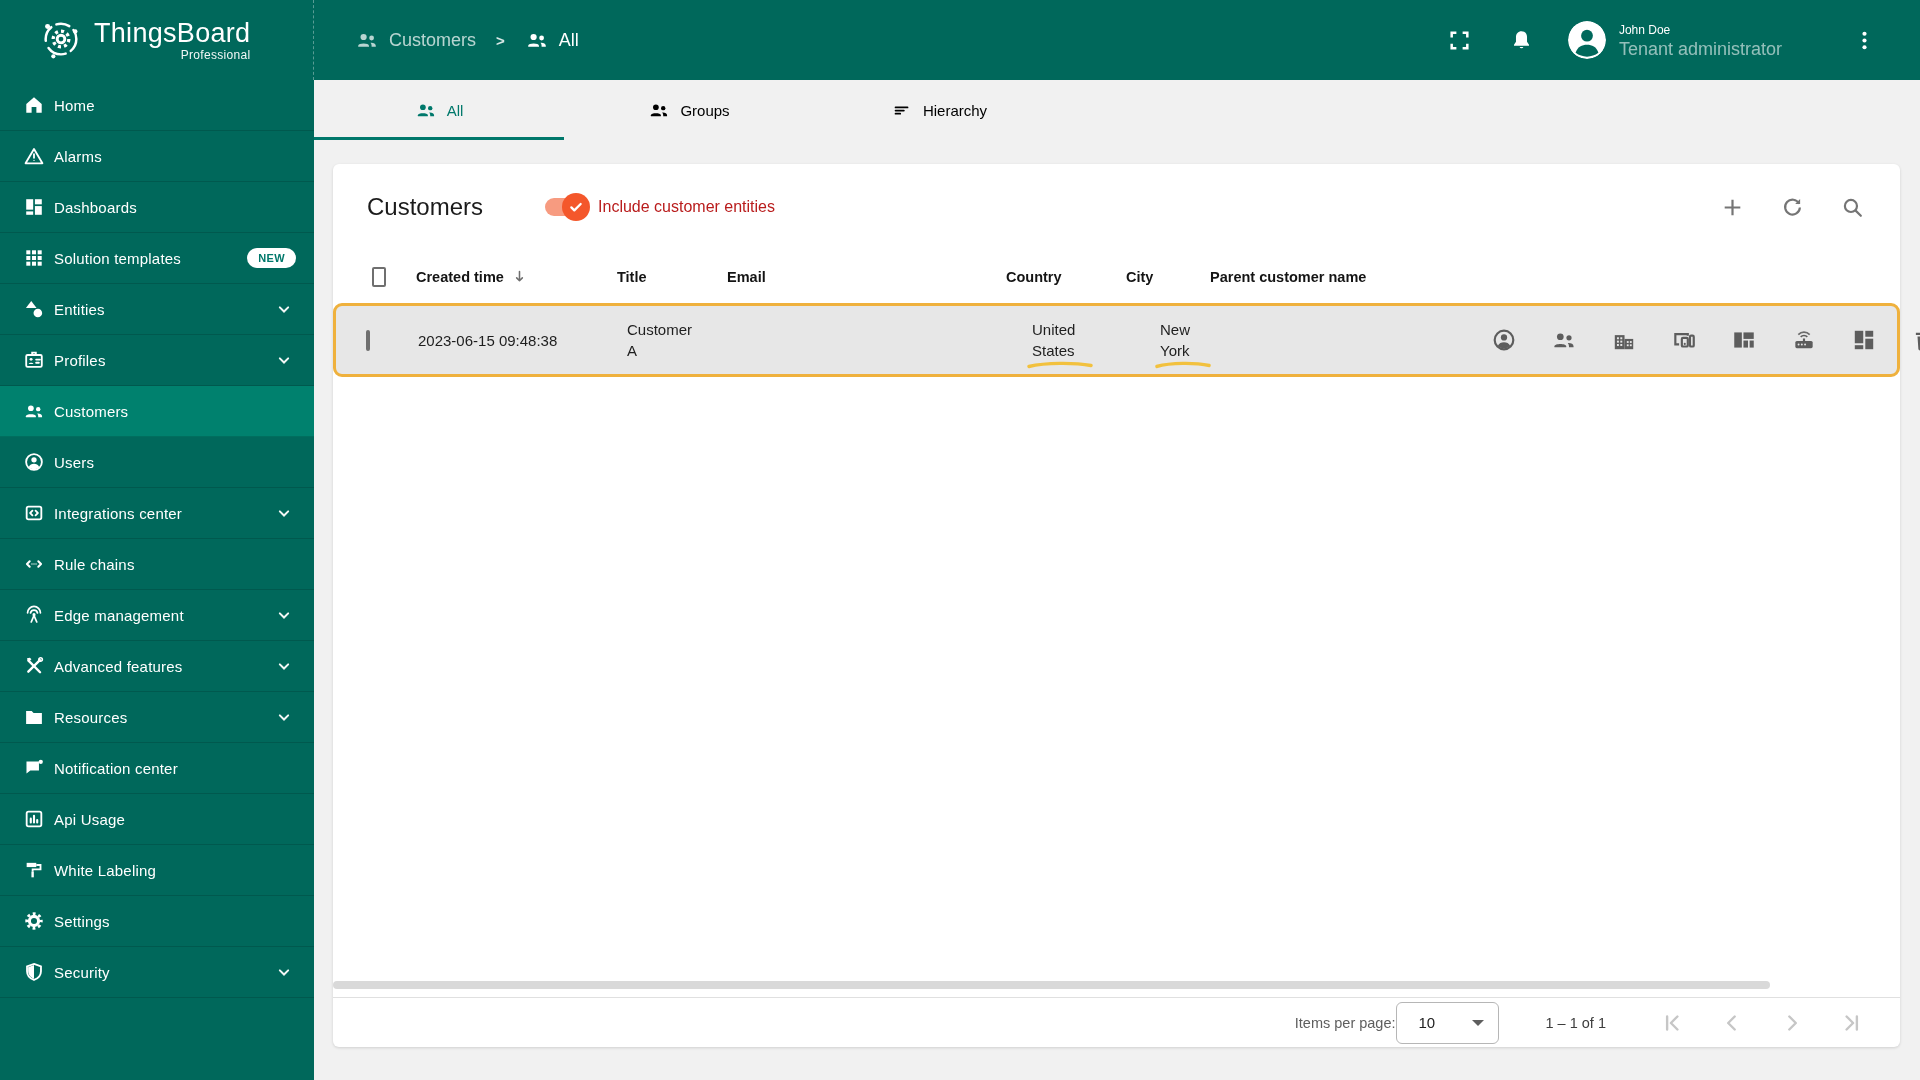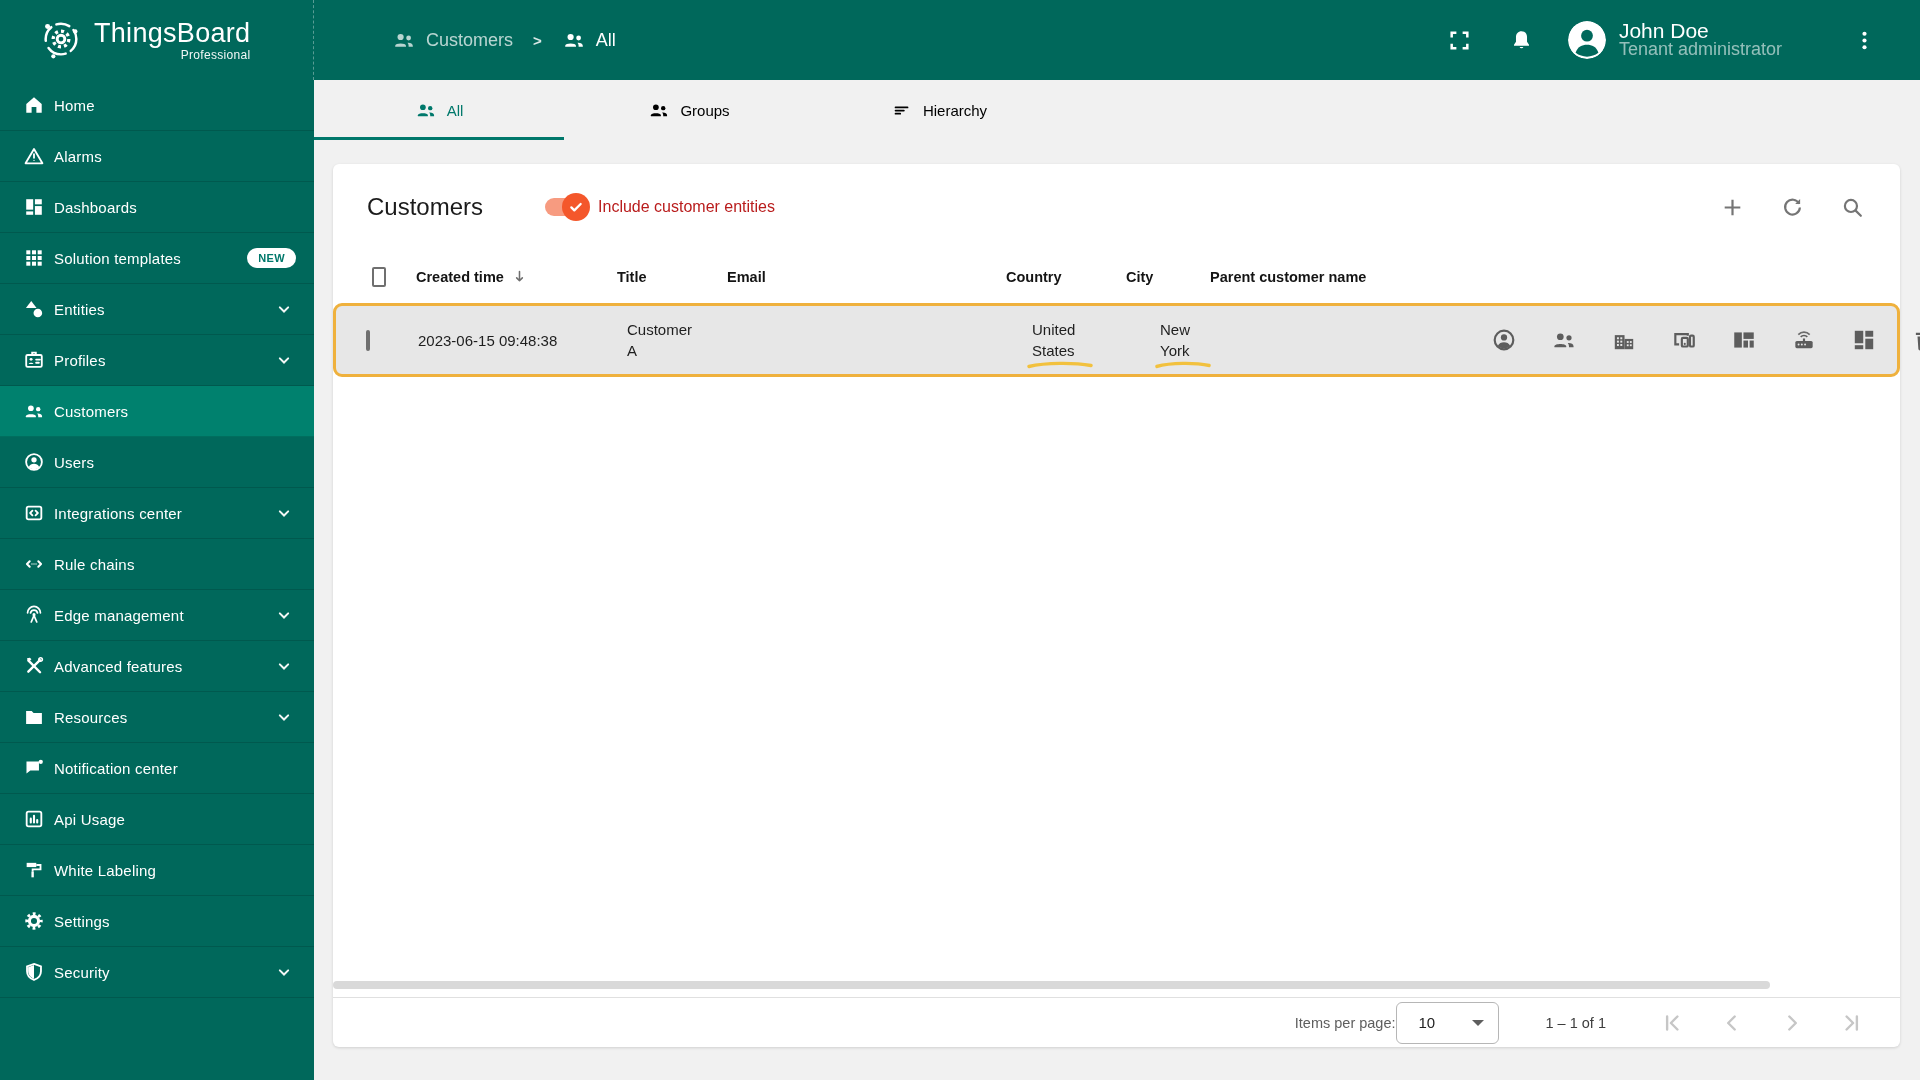--- a/index.html
+++ b/index.html
@@ -9,21 +9,21 @@
   :root{
     --teal:#00685b; --teal-active:#00816e; --accent:#00786b;
     --orange:#f4572b; --orange-track:#f79b80;
     --hl:#efb13d; --marker:#f2c13e;
     --ink:#1d1d1d; --gray:#757575;
   }
 
   .app{ width:1920px; height:1080px; display:flex; flex-direction:column; }
 
   
-  .topbar{ height:80px; background:var(--teal); display:flex; align-items:stretch; flex:0 0 80px;gap:37px; }
+  .topbar{ height:80px; background:var(--teal); display:flex; align-items:stretch; flex:0 0 80px; }
   .logo-area{ width:314px; flex:0 0 314px; display:flex; align-items:center; padding-left:38px;
     border-right:1px dashed rgba(255,255,255,.35); }
   .logo-mark{ width:46px; height:46px; color:#fff; }
   .brand{ margin-left:10px; color:#fff; }
   .brand-name{ font-size:27px; font-weight:400; letter-spacing:.3px; line-height:30px; }
   .brand-sub{ font-size:12px; text-align:right; opacity:.95; letter-spacing:.3px; }
 
   .breadcrumb{ display:flex; align-items:center; margin-left:41px; gap:12px; }
   .crumb{ display:flex; align-items:center; gap:10px; cursor:pointer; }
   .crumb .ic{ width:24px; height:24px; }
@@ -31,21 +31,21 @@
   .crumb.muted{ color:rgba(255,255,255,.72); }
   .crumb.current{ color:#fff; }
   .crumb-sep{ color:rgba(255,255,255,.85); font-size:15px; font-weight:700; padding:0 8px; }
 
   .topbar-right{ margin-left:auto; display:flex; align-items:center; padding-right:36px; }
   .tb-btn{ width:40px; height:40px; display:flex; align-items:center; justify-content:center;
     color:#fff; background:none; border:none; cursor:pointer; }
   .tb-btn .ic{ width:25px; height:25px; }
   .avatar{ width:38px; height:38px; margin-left:26px; border-radius:50%; cursor:pointer; }
   .user-block{ margin-left:13px; line-height:19px; cursor:pointer; }
-  .user-name{ color:#fff; font-size:21px; }
+  .user-name{ color:#fff; font-size:12px; }
   .user-role{ color:rgba(255,255,255,.58); font-size:18px; }
   .kebab{ margin-left:62px; }
 
   
   .body{ flex:1; display:flex; min-height:0; }
 
   
   .sidebar{ width:314px; flex:0 0 314px; background:var(--teal); overflow:hidden; }
   .menu-item{ height:51px; display:flex; align-items:center; padding:0 20px 0 23px;
     color:#fff; cursor:pointer; border-bottom:1px solid rgba(0,0,0,.14); }

